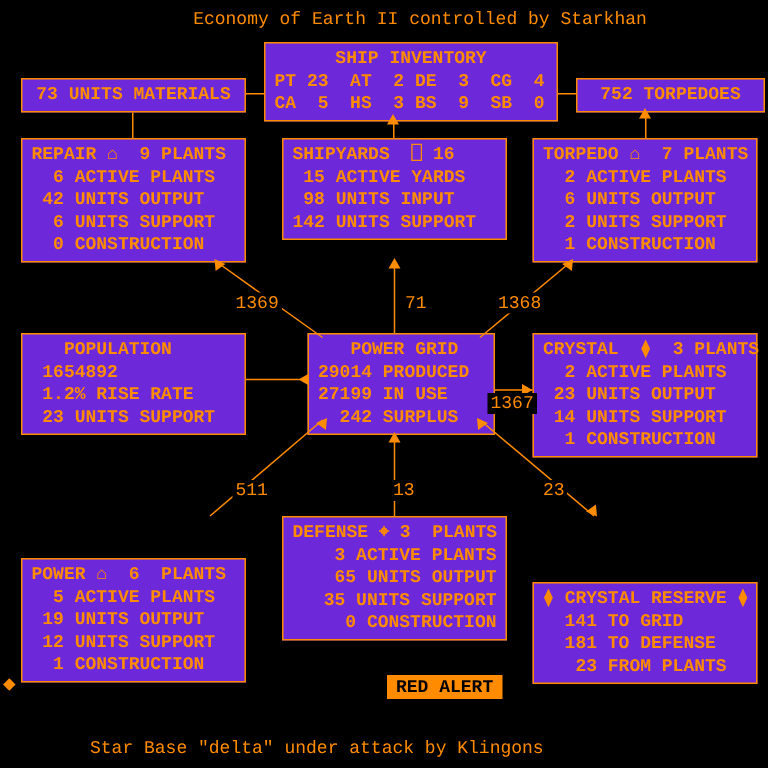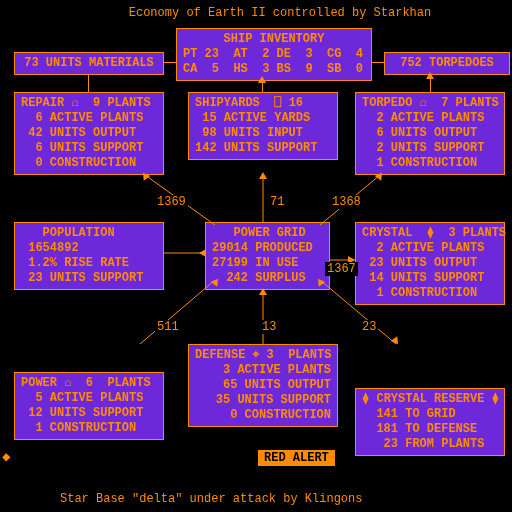--- a/index.html
+++ b/index.html
@@ -141,20 +141,21 @@
   <div class="row">CRYSTAL  ⧫  3 PLANTS</div>
   <div class="row">  2 ACTIVE PLANTS</div>
   <div class="row"> 23 UNITS OUTPUT</div>
   <div class="row"> 14 UNITS SUPPORT</div>
   <div class="row">  1 CONSTRUCTION</div>
 </div>
 
 <div class="box" style="left:14px; top:344px; width:150px;margin-top:28px;">
   <div class="row">POWER ⌂  6  PLANTS</div>
   <div class="row">  5 ACTIVE PLANTS</div>
+  <div class="row"> 19 UNITS OUTPUT</div>
   <div class="row"> 12 UNITS SUPPORT</div>
   <div class="row">  1 CONSTRUCTION</div>
 </div>
 
 <div class="box" style="left:188px; top:344px; width:150px;text-align:right;">
   <div class="row">DEFENSE ⌖ 3  PLANTS</div>
   <div class="row">  3 ACTIVE PLANTS</div>
   <div class="row"> 65 UNITS OUTPUT</div>
   <div class="row"> 35 UNITS SUPPORT</div>
   <div class="row">  0 CONSTRUCTION</div>

